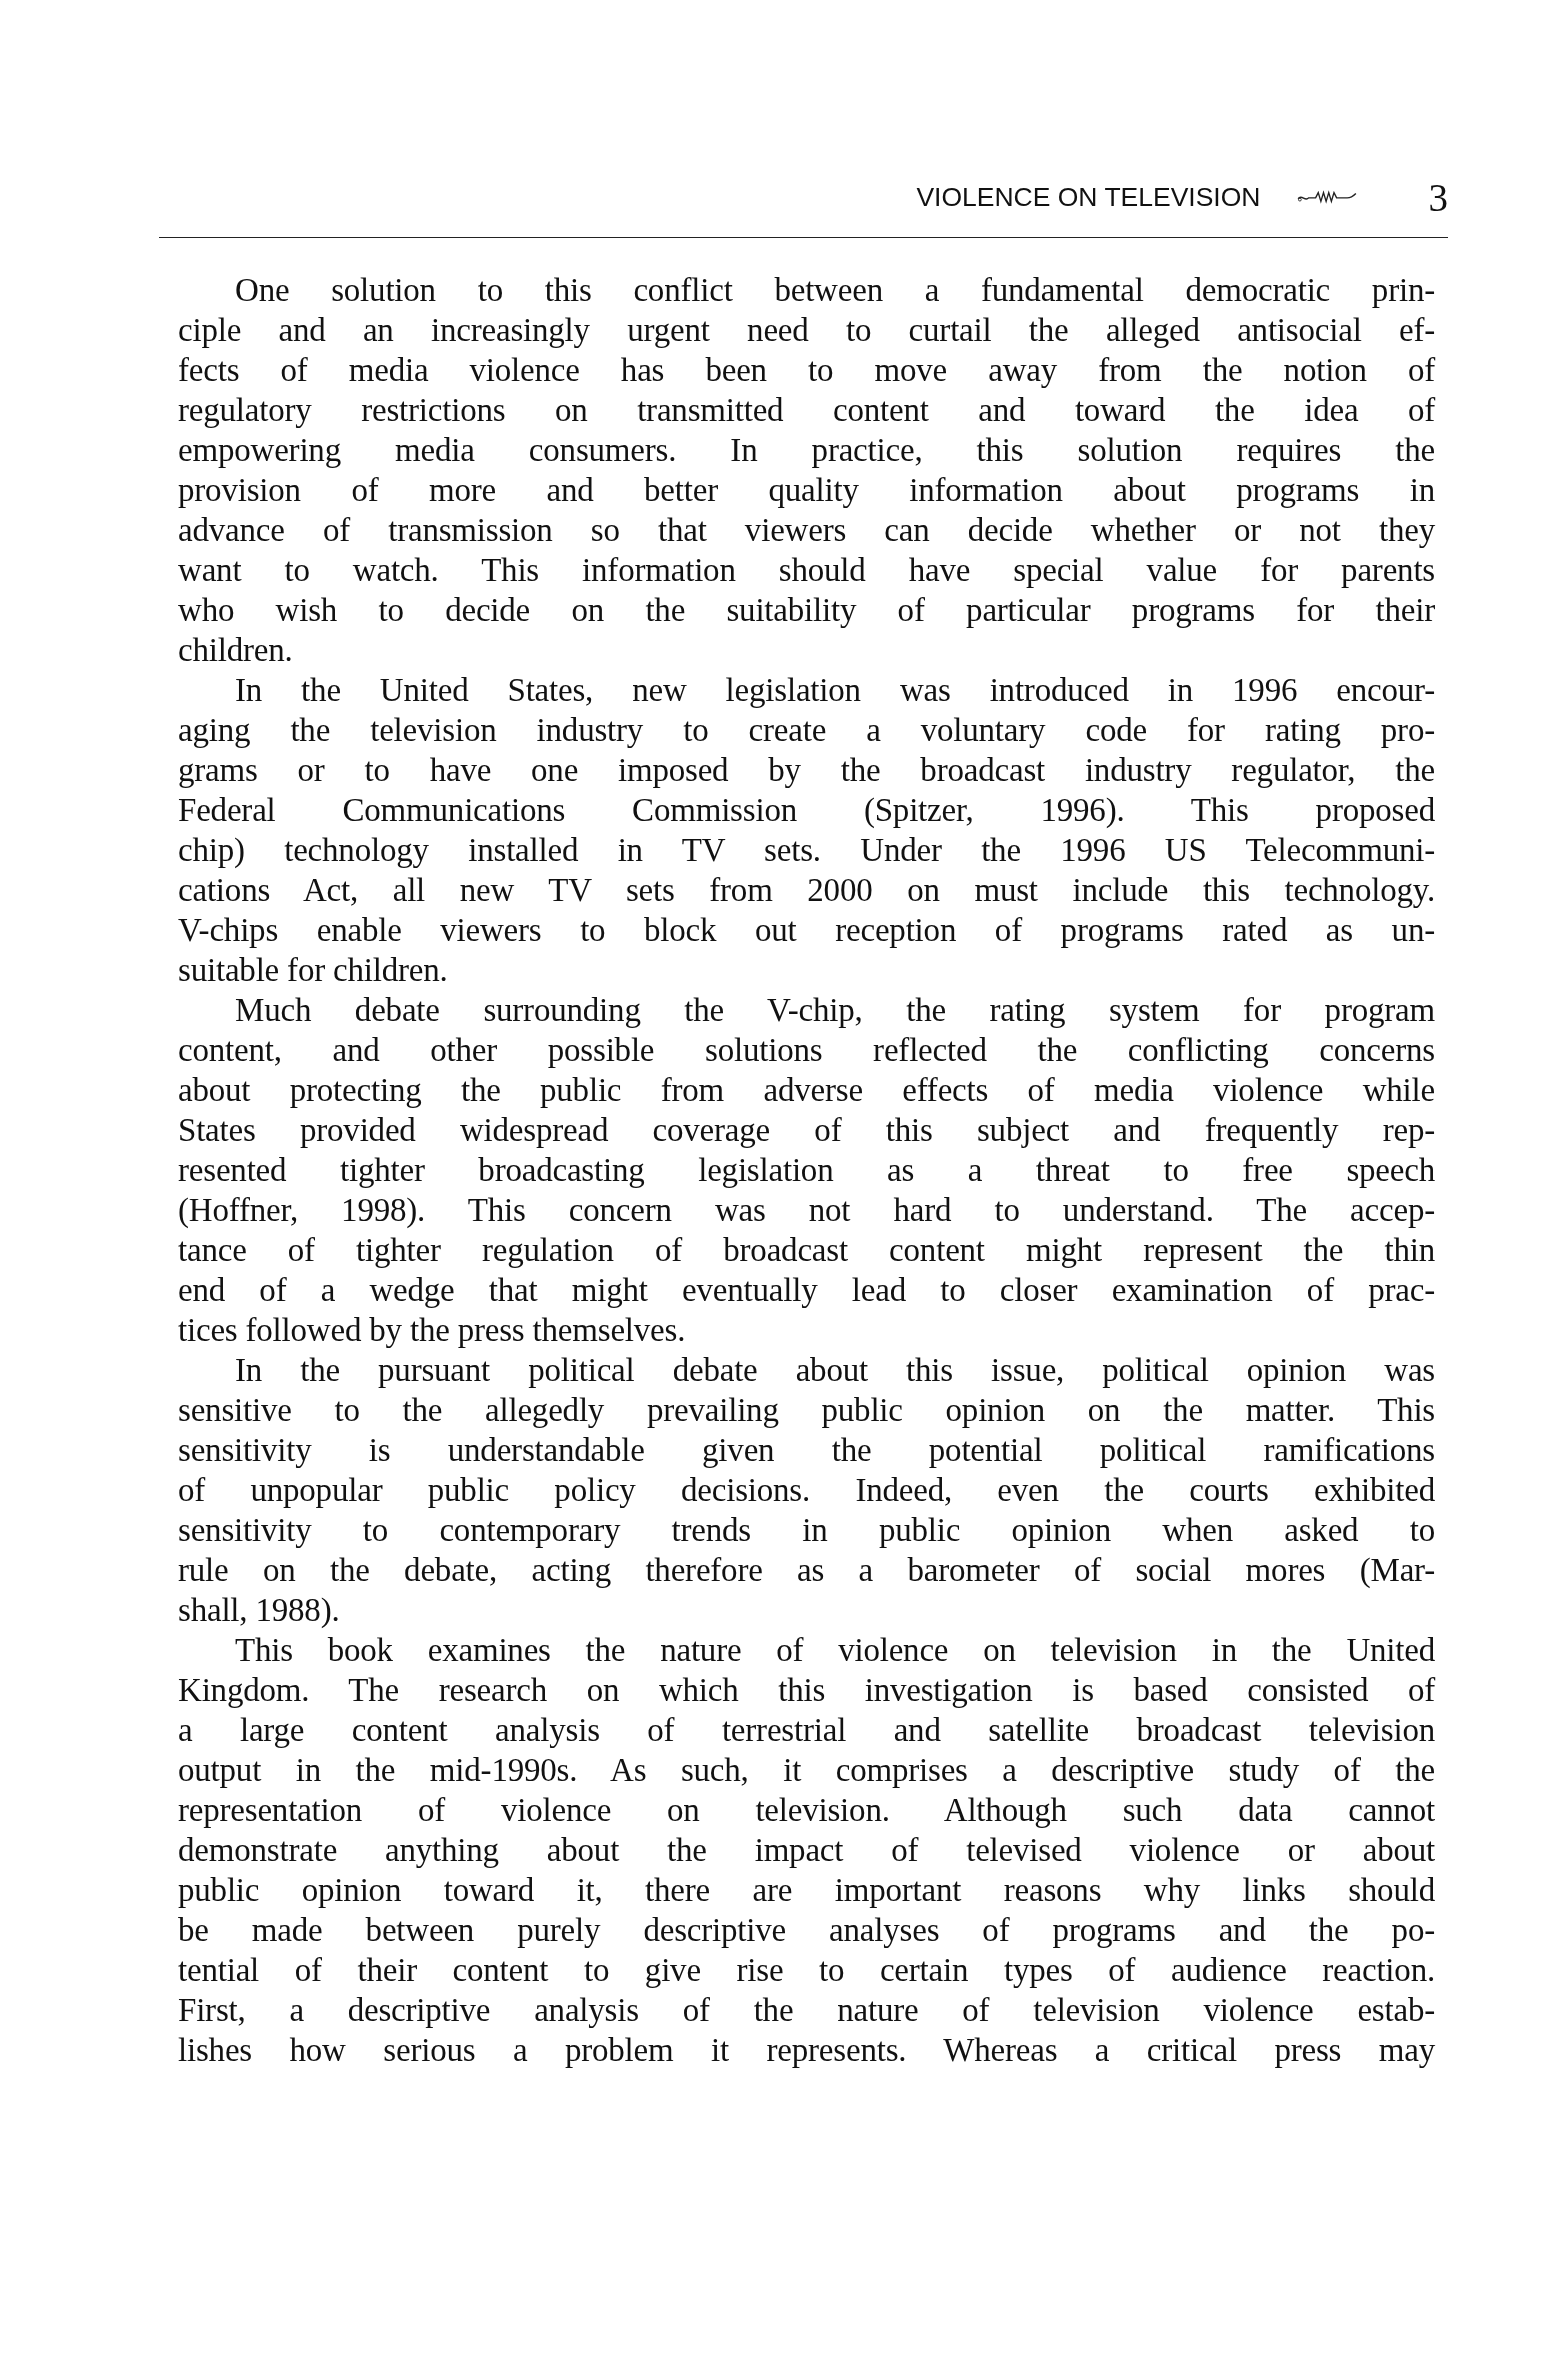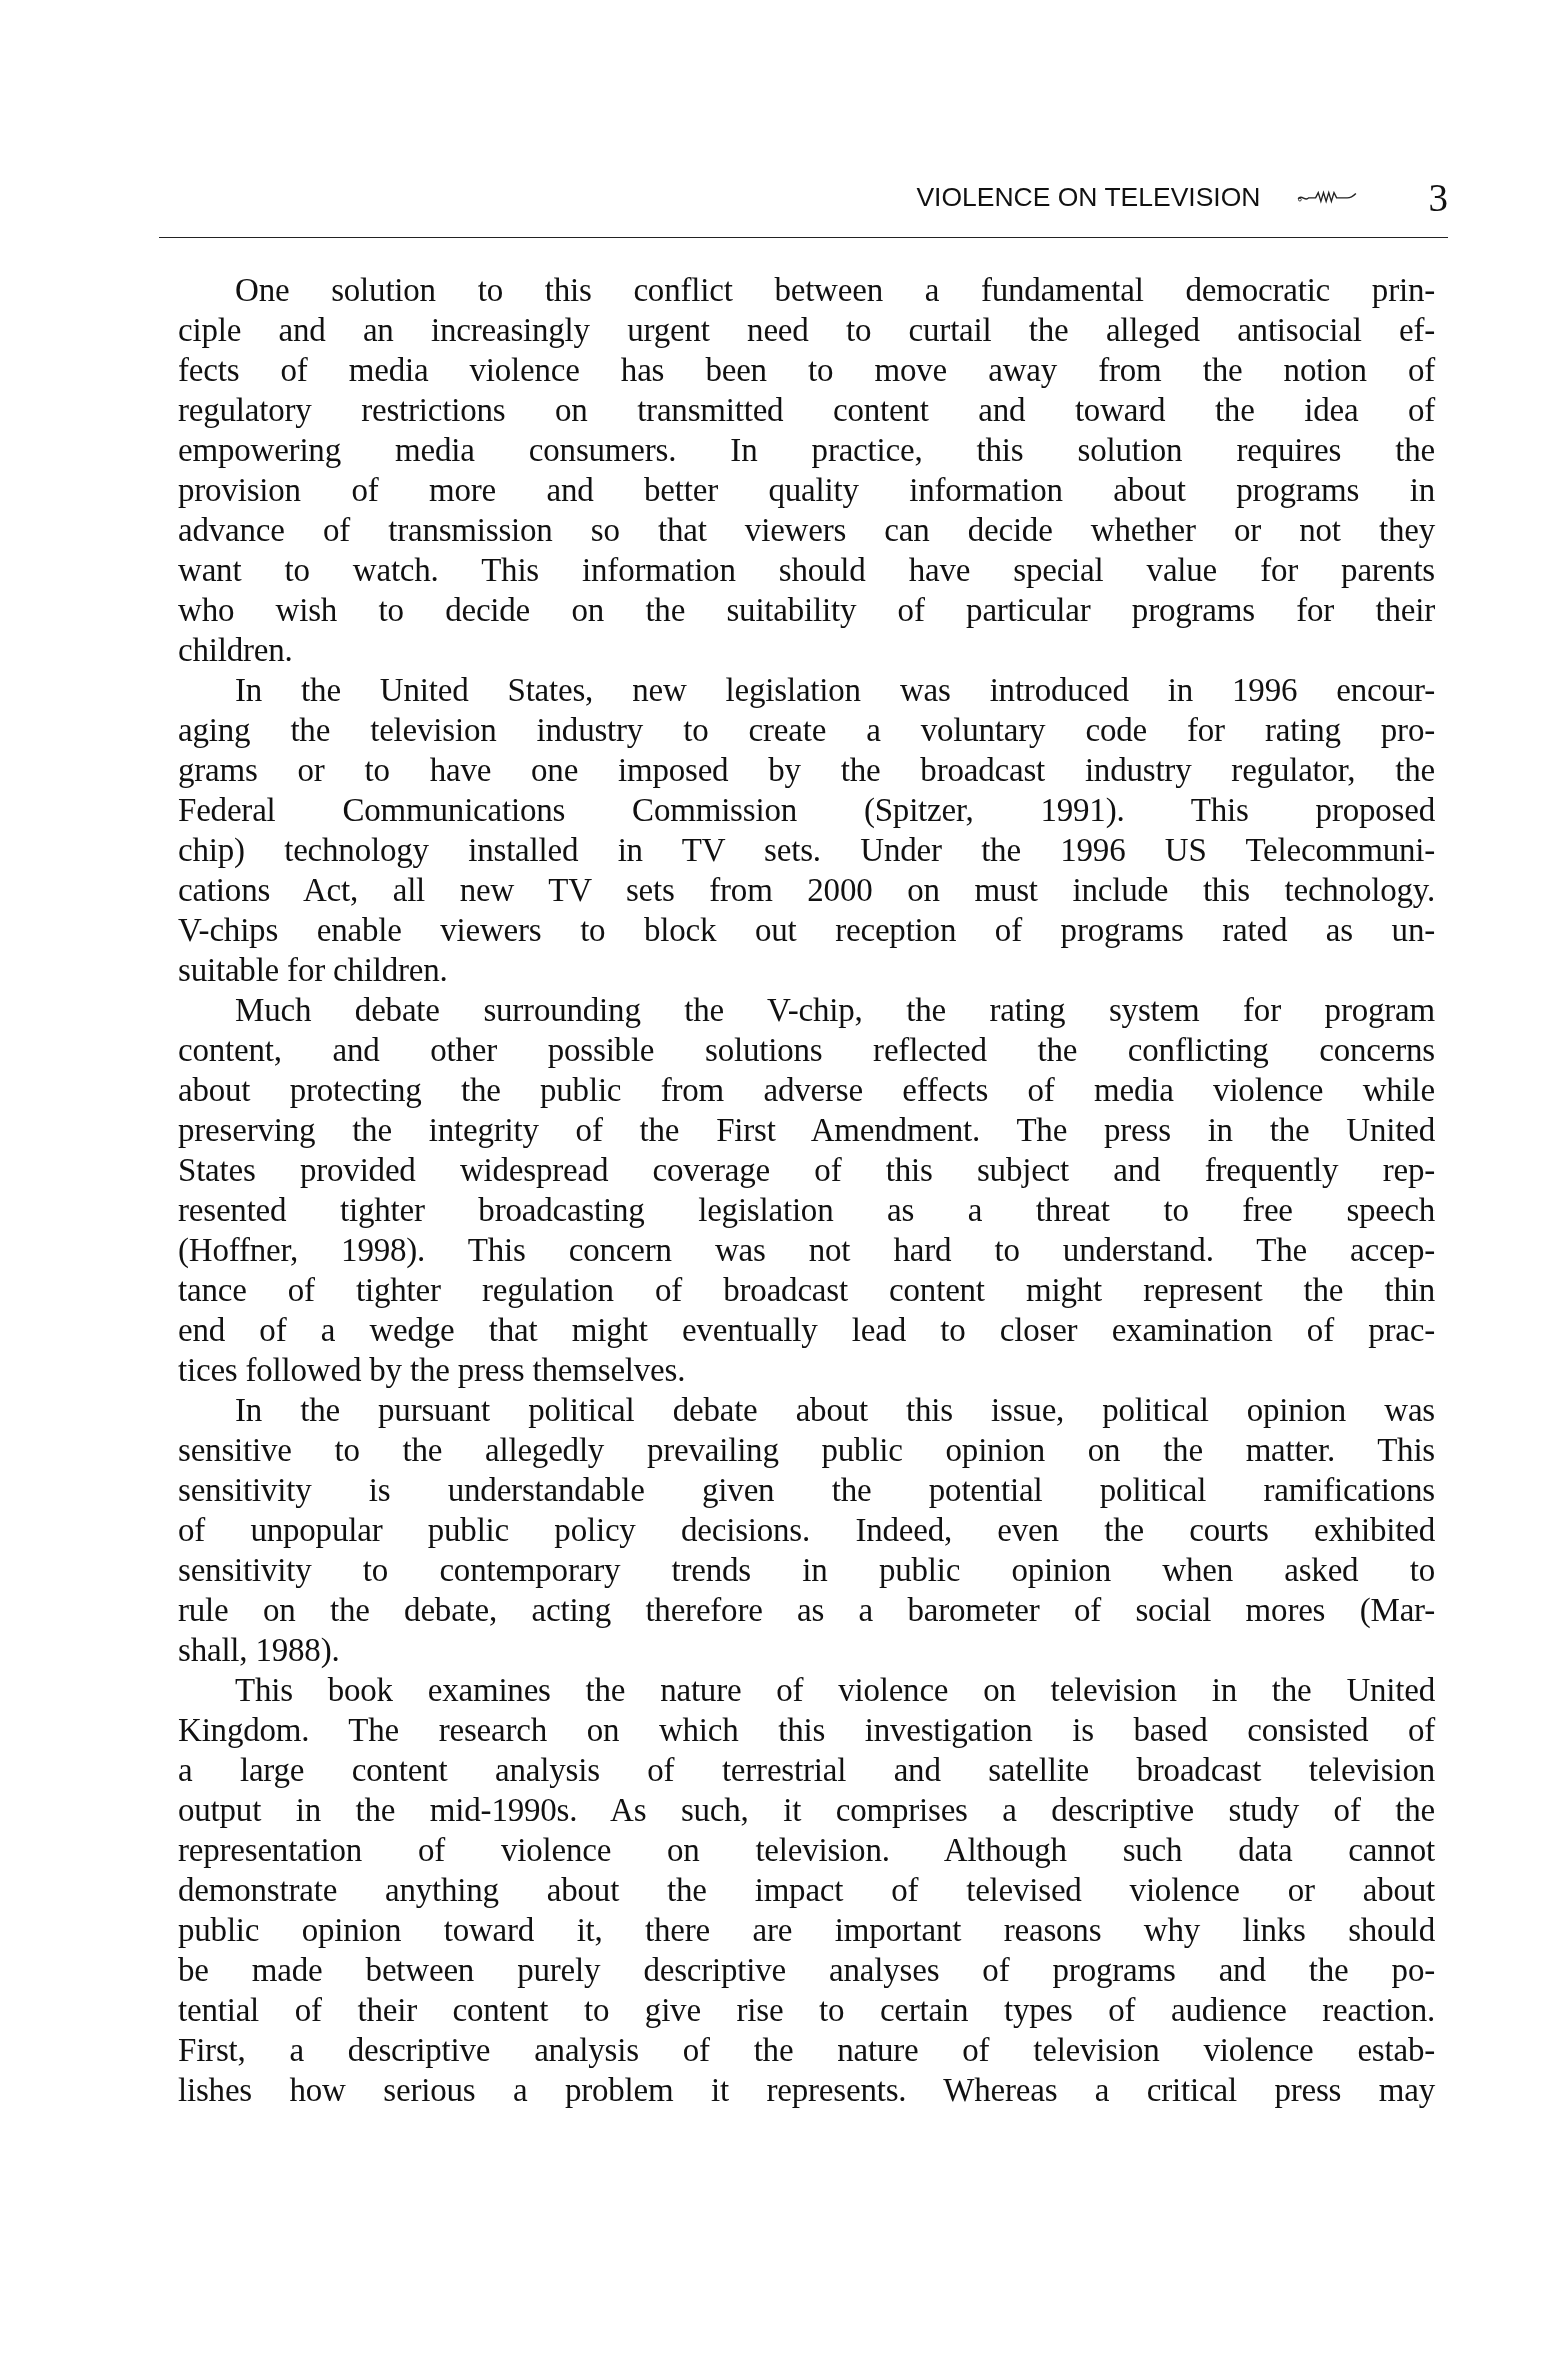--- a/index.html
+++ b/index.html
@@ -49,31 +49,30 @@
         <span class="line">provision of more and better quality information about programs in</span>
         <span class="line">advance of transmission so that viewers can decide whether or not they</span>
         <span class="line">want to watch. This information should have special value for parents</span>
         <span class="line">who wish to decide on the suitability of particular programs for their</span>
         <span class="line last">children.</span>
       </div>
       <div>
         <span class="line indent">In the United States, new legislation was introduced in 1996 encour-</span>
         <span class="line">aging the television industry to create a voluntary code for rating pro-</span>
         <span class="line">grams or to have one imposed by the broadcast industry regulator, the</span>
-        <span class="line">Federal Communications Commission (Spitzer, 1991). This proposed</span>
+        <span class="line">Federal Communications Commission (Spitzer, 1996). This proposed</span>
         <span class="line">chip) technology installed in TV sets. Under the 1996 US Telecommuni-</span>
         <span class="line">cations Act, all new TV sets from 2000 on must include this technology.</span>
         <span class="line">V-chips enable viewers to block out reception of programs rated as un-</span>
         <span class="line last">suitable for children.</span>
       </div>
       <div>
         <span class="line indent">Much debate surrounding the V-chip, the rating system for program</span>
         <span class="line">content, and other possible solutions reflected the conflicting concerns</span>
         <span class="line">about protecting the public from adverse effects of media violence while</span>
-        <span class="line">preserving the integrity of the First Amendment. The press in the United</span>
         <span class="line">States provided widespread coverage of this subject and frequently rep-</span>
         <span class="line">resented tighter broadcasting legislation as a threat to free speech</span>
         <span class="line">(Hoffner, 1998). This concern was not hard to understand. The accep-</span>
         <span class="line">tance of tighter regulation of broadcast content might represent the thin</span>
         <span class="line">end of a wedge that might eventually lead to closer examination of prac-</span>
         <span class="line last">tices followed by the press themselves.</span>
       </div>
       <div>
         <span class="line indent">In the pursuant political debate about this issue, political opinion was</span>
         <span class="line">sensitive to the allegedly prevailing public opinion on the matter. This</span>

